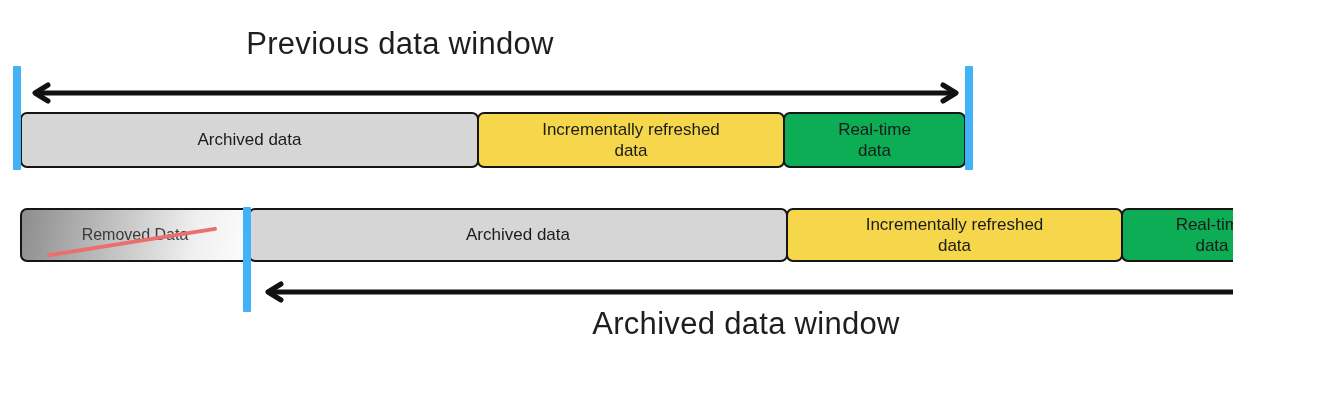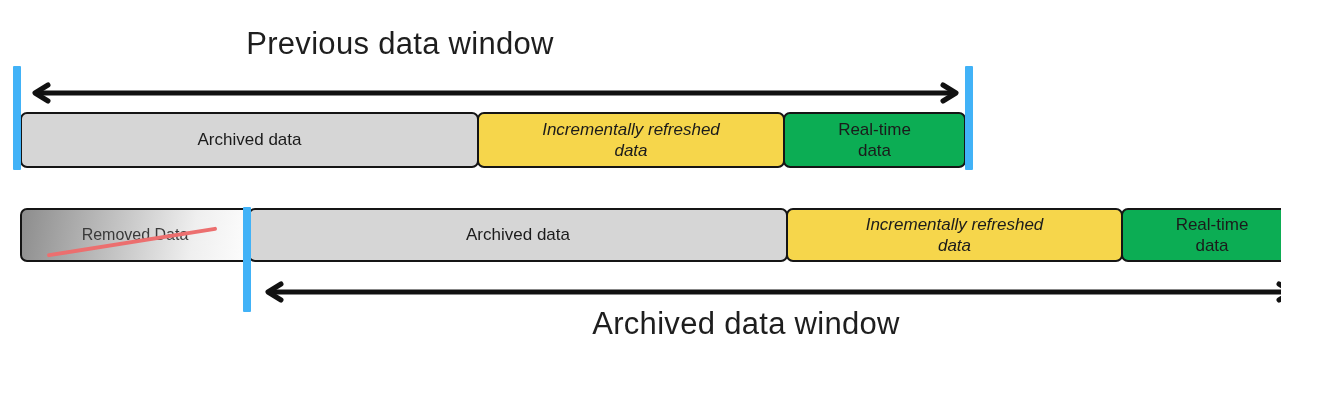--- a/index.html
+++ b/index.html
@@ -4,21 +4,20 @@
 <style>
   html, body { margin: 0; padding: 0; background: #ffffff; }
   .canvas {
     position: relative;
     width: 1233px;
     height: 400px;
     background: #ffffff;
     overflow: hidden;
     font-family: "Liberation Sans", sans-serif;
     color: #1a1a1a;
-    padding-left: 48px;
   }
   .title {
     position: absolute;
     font-size: 31px;
     color: #1e1e1e;
     text-align: center;
     letter-spacing: 0.3px;
   }
   .title-previous { left: 150px; top: 26px; width: 500px; }
   .title-current  { left: 496px; top: 306px; width: 500px; }
@@ -43,21 +42,21 @@
   .seg-t-incremental { left: 477px;  width: 308px; }
   .seg-t-realtime    { left: 783px;  width: 183px; }
 
   .seg-b-removed     { left: 20px;   width: 230px;
     background: linear-gradient(100deg, #8d8d8d 0%, #c7c7c7 45%, #efefef 75%, #fdfdfd 100%);
     font-size: 16px; color: #3a3a3a; }
   .seg-b-archived    { left: 248px;  width: 540px; }
   .seg-b-incremental { left: 786px;  width: 337px; }
   .seg-b-realtime    { left: 1121px; width: 182px; }
 
-  .label-narrow { max-width: 215px; display: inline-block; font-style: italic; }
+  .label-narrow { max-width: 215px; display: inline-block; }
   .label-xnarrow { max-width: 100px; display: inline-block; }
 
   .marker {
     position: absolute;
     width: 8px;
     border-radius: 1px;
   }
   .marker-prev-left  { left: 13px;   top: 66px;  height: 104px; }
   .marker-prev-right { left: 965px;  top: 66px;  height: 104px; }
   .marker-cur-left   { left: 243px;  top: 207px; height: 105px; }

